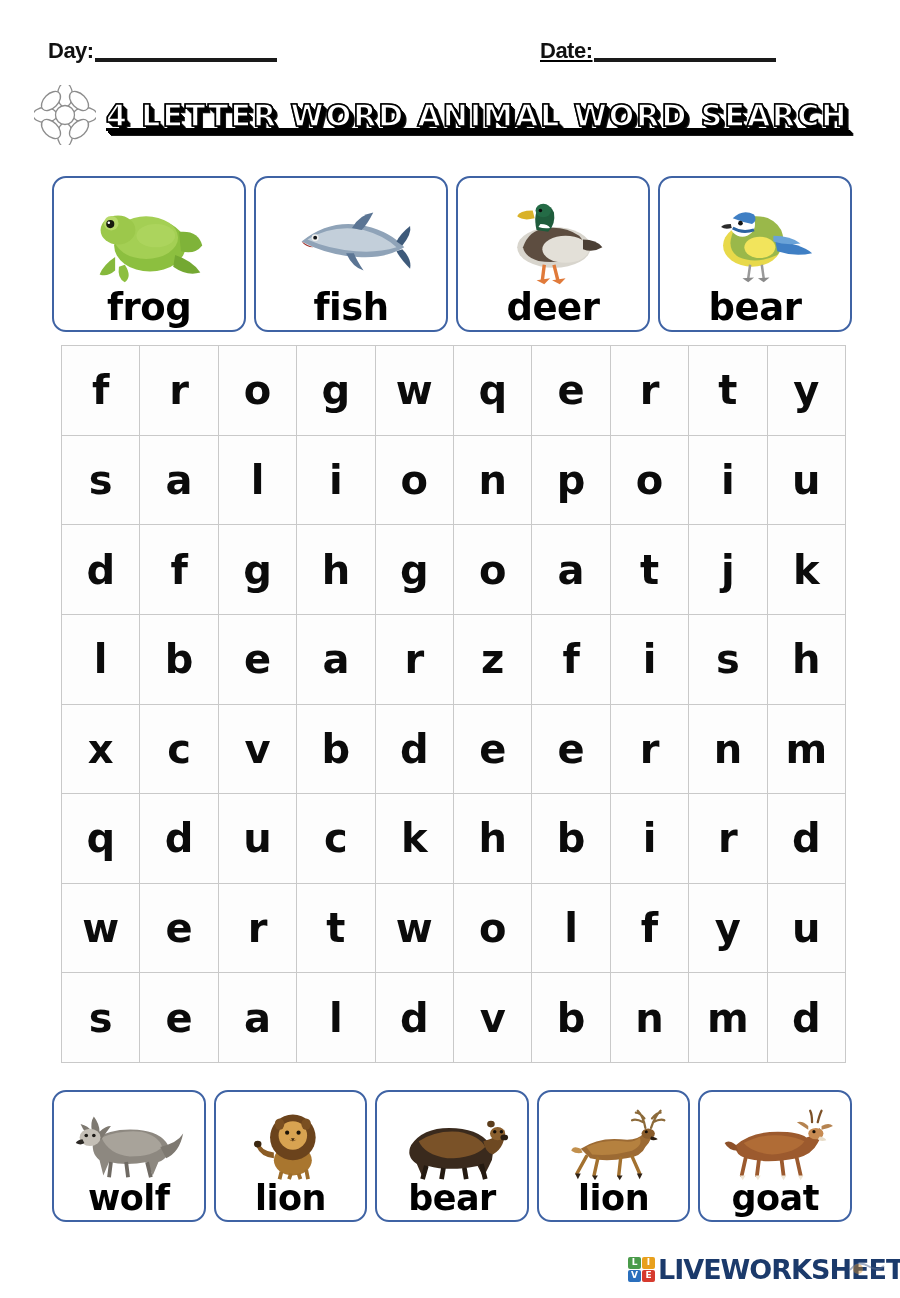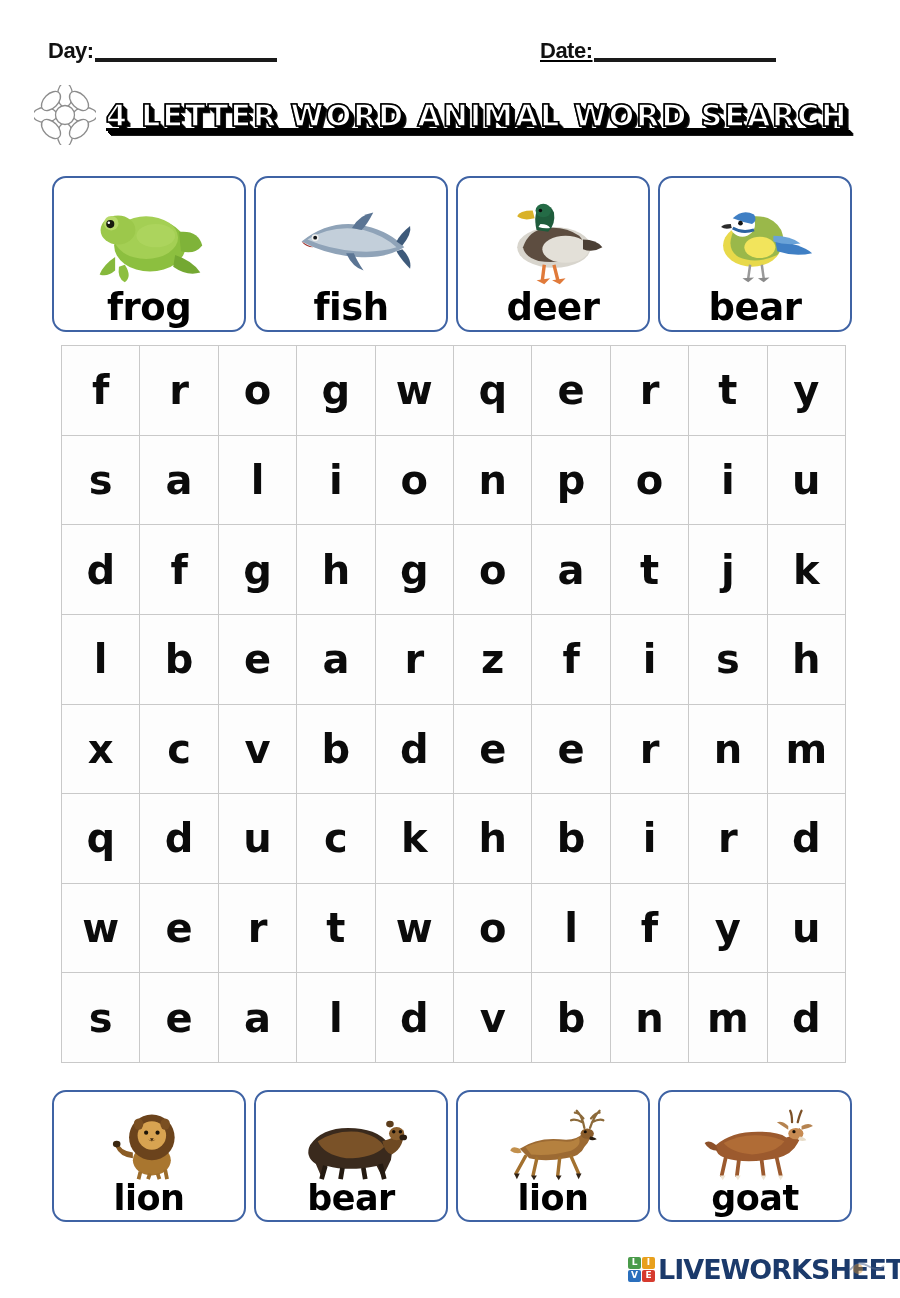--- a/index.html
+++ b/index.html
@@ -401,20 +401,38 @@
     <div class="grid-cell">d</div>
     <div class="grid-cell">v</div>
     <div class="grid-cell">b</div>
     <div class="grid-cell">n</div>
     <div class="grid-cell">m</div>
     <div class="grid-cell">d</div>
   </div>
 
 <div class="card-row bottom">
 
+  <div class="word-card">
+    <span class="card-art">
+      <svg viewBox="0 0 130 80" width="124" height="76">
+        <g>
+          <path d="M28 34 Q46 22 74 24 Q98 26 106 40 Q108 54 96 58 L90 72 L84 58 Q62 62 44 58 L38 72 L34 56 Q24 48 28 34 Z" fill="#8d8880"></path>
+          <path d="M36 32 Q56 24 78 26 Q96 30 100 42 Q90 52 66 52 Q44 50 36 32 Z" fill="#a8a39a"></path>
+          <path d="M28 34 Q18 28 14 18 Q22 20 26 26 Q24 16 28 10 Q34 18 34 26 Q40 20 46 20 Q40 28 36 34 Z" fill="#7e7971"></path>
+          <ellipse cx="24" cy="32" rx="11" ry="9" fill="#c4bfb6"></ellipse>
+          <circle cx="20" cy="30" r="1.9" fill="#1c1a16"></circle>
+          <circle cx="28" cy="30" r="1.9" fill="#1c1a16"></circle>
+          <path d="M16 34 Q10 35 9 38 Q14 41 18 38 Z" fill="#2b2824"></path>
+          <path d="M98 42 Q116 38 122 28 Q118 48 104 54 Z" fill="#7e7971"></path>
+          <path d="M46 58 L44 74 M62 58 L64 74 M84 58 L88 74" stroke="#6f6a63" stroke-width="4" fill="none"></path>
+        </g>
+      </svg>
+    </span>
+    <span class="card-label">wolf</span>
+  </div>
 
   <div class="word-card">
     <span class="card-art">
       <svg viewBox="0 0 130 80" width="124" height="76">
         <g>
           <ellipse cx="68" cy="56" rx="20" ry="16" fill="#a9762f"></ellipse>
           <circle cx="68" cy="32" r="24" fill="#6b431c"></circle>
           <circle cx="68" cy="30" r="15" fill="#d8a351"></circle>
           <circle cx="62" cy="27" r="2.2" fill="#1d1407"></circle>
           <circle cx="74" cy="27" r="2.2" fill="#1d1407"></circle>

